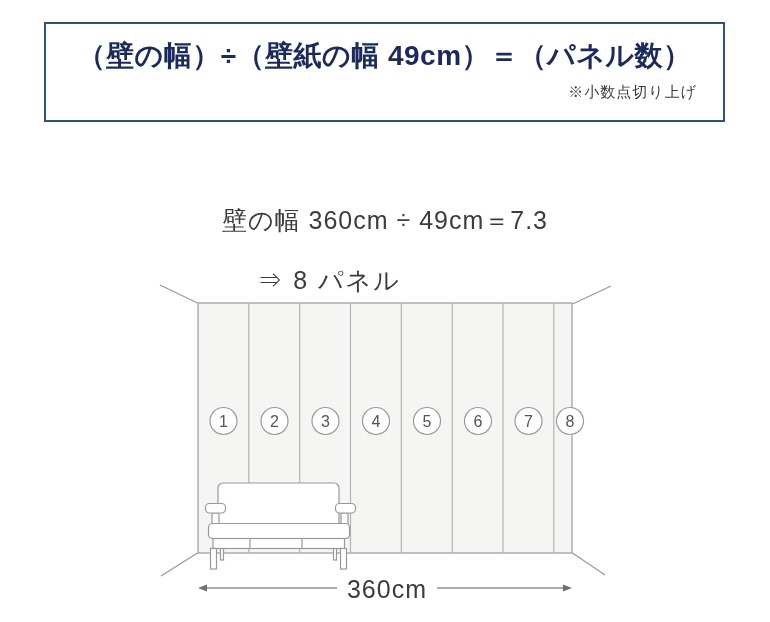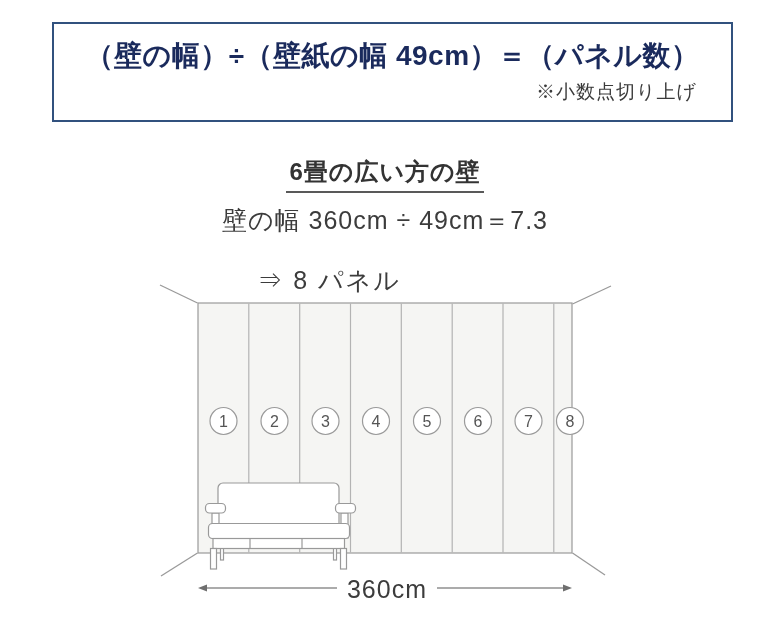--- a/index.html
+++ b/index.html
@@ -12,43 +12,43 @@
     position: relative;
     width: 770px;
     height: 622px;
     background: #ffffff;
     overflow: hidden;
   }
 
   
   .formula-box {
     position: absolute;
-    left: 52px;
+    left: 44px;
     top: 22px;
     width: 681px;
     height: 100px;
     border: 2px solid #31517e;
     box-sizing: border-box;
     background: #ffffff;
   }
   .formula-line {
     margin-top: 12px;
     text-align: center;
     font-size: 28px;
     font-weight: bold;
     color: #1a2a5c;
     letter-spacing: 0.5px;
     line-height: 40px;
     white-space: nowrap;
   }
   .formula-note {
     margin-top: 4px;
     text-align: right;
-    padding-right: 34px;
-    font-size: 19px;
+    padding-right: 26px;
+    font-size: 15px;
     color: #3a3a3a;
     line-height: 24px;
     letter-spacing: 1px;
   }
 
   
   .heading-wrap {
     position: absolute;
     top: 158px;
     left: 0;
@@ -114,23 +114,20 @@
 </head>
 <body>
 
 <div id="stage">
 
   <div class="formula-box">
     <div class="formula-line">（壁の幅）÷（壁紙の幅 49cm）＝（パネル数）</div>
     <div class="formula-note">※小数点切り上げ</div>
   </div>
 
-  <div class="heading-wrap">
-    <h2 class="heading">6畳の広い方の壁</h2>
-  </div>
   <p class="calc-line">壁の幅 360cm ÷ 49cm＝7.3</p>
   <p class="result-line">⇒ 8 パネル</p>
 
   <svg class="diagram-svg" width="770" height="342" viewBox="0 0 770 342">
 
     <line x1="160" y1="5" x2="197.5" y2="23" stroke="#9a9a9a" stroke-width="1.3"></line>
     <line x1="611" y1="6" x2="572.5" y2="24" stroke="#9a9a9a" stroke-width="1.3"></line>
     <line x1="197.5" y1="273" x2="161" y2="296" stroke="#9a9a9a" stroke-width="1.3"></line>
     <line x1="572.5" y1="273" x2="605" y2="295" stroke="#9a9a9a" stroke-width="1.3"></line>
 

